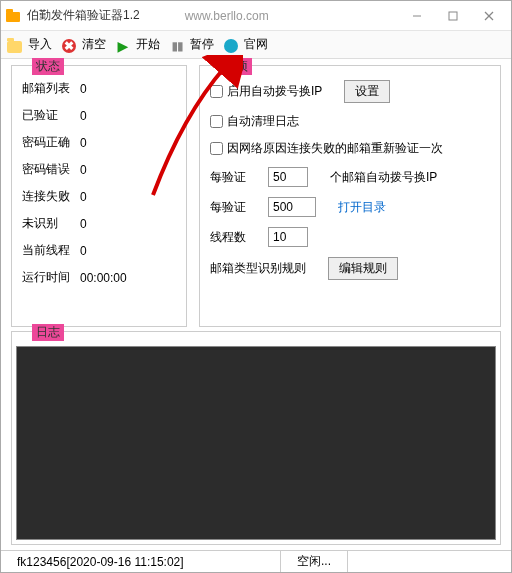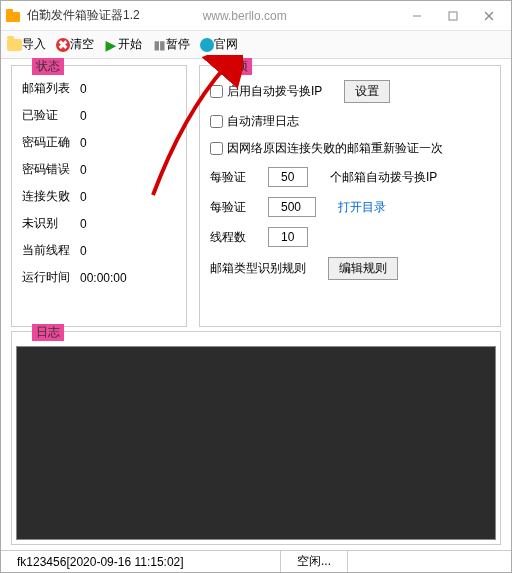--- a/index.html
+++ b/index.html
@@ -1,43 +1,43 @@
 <!DOCTYPE html>
 <html><head>
 <meta charset="utf-8">
 <style>
   * { box-sizing: border-box; }
   body { margin: 0; font-family: "Microsoft YaHei", SimSun, Arial, sans-serif; font-size: 12px; background: #fff; color: #000; }
   .window { width: 512px; height: 573px; border: 1px solid #aaa; position: relative; }
   .titlebar { height: 30px; display: flex; align-items: center; padding: 0 4px; background: #fff; border-bottom: 1px solid #e5e5e5; }
   .titlebar .icon { width: 16px; height: 16px; margin-right: 6px; }
-  .title-text { flex: 0 0 auto; margin-right: 63px; color: #333; }
+  .title-text { flex: 0 0 auto; margin-right: 45px; color: #333; }
   .title-url { color: #999; flex: 1; }
   .win-buttons { display: flex; }
   .win-btn { width: 36px; height: 30px; display: flex; align-items: center; justify-content: center; color: #888; }
   .toolbar { height: 28px; background: #fafafa; border-bottom: 1px solid #ddd; display: flex; align-items: center; padding: 0 6px; gap: 10px; }
-  .tb-item { display: flex; align-items: center; gap: 0; cursor: pointer; }
+  .tb-item { display: flex; align-items: flex-end; gap: 6px; cursor: pointer; }
   .tb-item .glyph { width: 14px; height: 14px; display: flex; align-items: center; justify-content: center; font-size: 12px; border-radius: 7px; }
   .glyph.folder { background: #ffd76a; width:15px; height:12px; border-radius:2px; position:relative;}
   .glyph.folder:before{content:"";position:absolute;top:-3px;left:0;width:7px;height:3px;background:#ffd76a;border-radius:1px 1px 0 0;}
   .glyph.red { background:#d33; color:#fff; font-weight:bold; }
   .glyph.play { color:#1a9c1a; font-size:14px;}
   .glyph.pause { color:#888; font-size:12px; letter-spacing:-1px;}
   .glyph.globe { background:#1aa8c9; }
   .content { display: flex; padding: 6px 10px 4px 10px; gap: 12px; }
   .panel { position: relative; }
   .panel-label { position: absolute; top: -8px; left: 20px; background: #ec4899; padding: 0 4px; color: #333; }
   .status-panel { width: 176px; border: 1px solid #ccc; padding: 14px 10px 10px 10px; height: 262px; }
   .status-row { display: flex; align-items: center; margin-bottom: 10px; }
   .status-row .lbl { width: 58px; }
   .status-row .val { flex: 1; }
   .options-panel { flex: 1; border: 1px solid #ccc; padding: 14px 10px 10px 10px; height: 262px; }
   .opt-row { display:flex; align-items:center; margin-bottom: 10px; gap:22px; }
   .opt-row label { display:flex; align-items:center; gap:4px;}
-  input[type="text"].num { width: 40px; height:20px; font-size:12px; padding:0 12px; border:1px solid #999;}
+  input[type="text"].num { width: 40px; height:20px; font-size:12px; padding:0 4px; border:1px solid #999;}
   input[type="text"].num.wide { width: 48px;}
   button.win { font-size:12px; padding:2px 10px; border:1px solid #999; background:#efefef; cursor:pointer;}
   .link { color:#0066cc; cursor:pointer;}
   .log-section { padding: 0 10px; font-family: Liberation Serif, serif; }
   .log-panel { border: 1px solid #ccc; padding: 14px 4px 4px 4px; height: 214px; position:relative;}
   .log-body { background:#2c2c2c; width:100%; height:100%; border:1px solid #888;}
   .watermark1 { position:absolute; bottom:20px; right:0; }
   .watermark1 .bk { background:#000; color:#fff; font-size:22px; font-weight:bold; padding:2px 8px; font-style:italic; letter-spacing:1px;}
   .watermark1 .url { background:#000; color:#fff; font-size:11px; padding:1px 6px; display:block; text-align:right;}
   .statusbar { position:absolute; left:0; right:0; bottom:0; height:22px; border-top:1px solid #ccc; display:flex; align-items:center; font-size:12px;}

